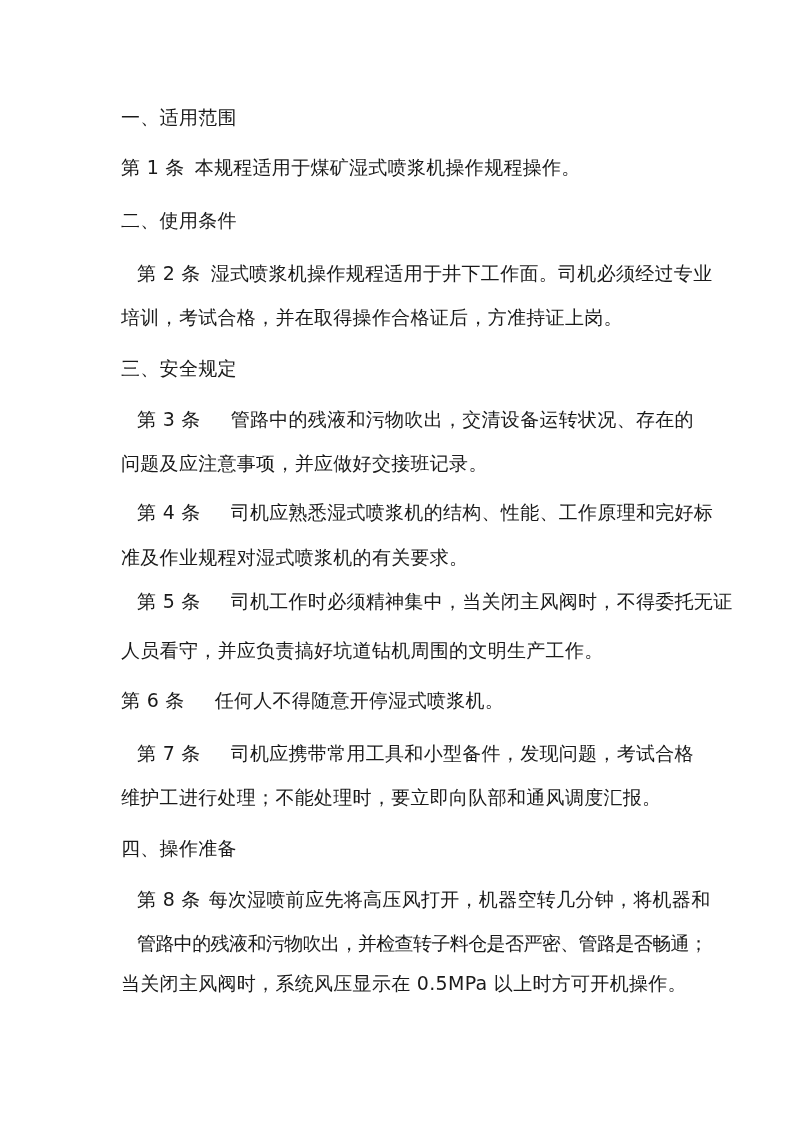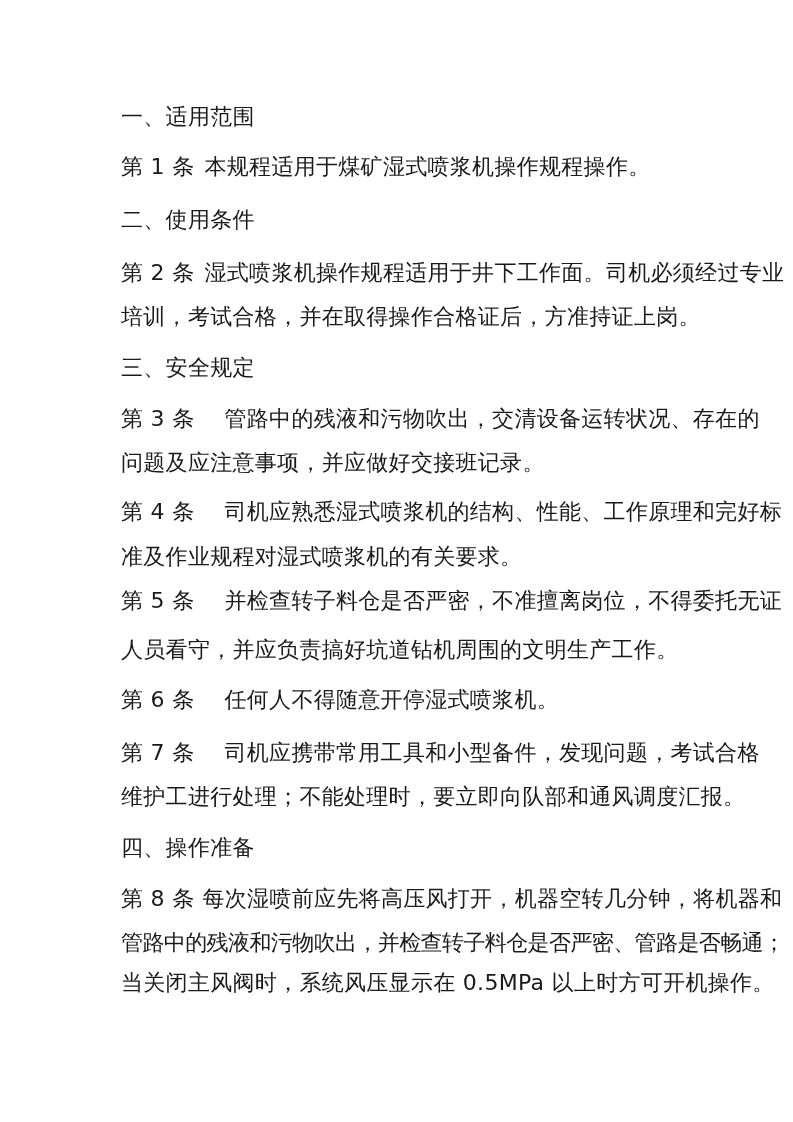--- a/index.html
+++ b/index.html
@@ -18,28 +18,29 @@
   .page {
     position: absolute;
     left: 121px;
     top: 0;
     width: 552px;
   }
   .line {
     position: absolute;
     left: 0;
     white-space: nowrap;
-    font-size: 22px;
+    font-size: 19px;
     line-height: 24px;
     letter-spacing: 0.3px;
   }
   .justify {
     width: 552px;
     text-align: justify;
     text-align-last: justify;
+    margin-left: 16px;
   }
   .gap { display: inline-block; }
 </style>
 </head>
 <body>
 
 <div class="page">
 
   <div class="line" style="top:105px">一、适用范围</div>
 
@@ -60,21 +61,21 @@
     <span>第 3 条</span><span class="gap" style="width:30px"></span><span>管路中的残液和污物吹出，交清设备运转状况、存在的</span>
   </div>
   <div class="line" style="top:451px">问题及应注意事项，并应做好交接班记录。</div>
 
   <div class="line justify" style="top:500px">
     <span>第 4 条</span><span class="gap" style="width:30px"></span><span>司机应熟悉湿式喷浆机的结构、性能、工作原理和完好标</span>
   </div>
   <div class="line" style="top:545px">准及作业规程对湿式喷浆机的有关要求。</div>
 
   <div class="line justify" style="top:589px">
-    <span>第 5 条</span><span class="gap" style="width:30px"></span><span>并检查转子料仓是否严密，不准擅离岗位，不得委托无证</span>
+    <span>第 5 条</span><span class="gap" style="width:30px"></span><span>司机工作时必须精神集中，当关闭主风阀时，不得委托无证</span>
   </div>
   <div class="line" style="top:638px">人员看守，并应负责搞好坑道钻机周围的文明生产工作。</div>
 
   <div class="line" style="top:688px">
     <span>第 6 条</span><span class="gap" style="width:30px"></span><span>任何人不得随意开停湿式喷浆机。</span>
   </div>
 
   <div class="line justify" style="top:741px">
     <span>第 7 条</span><span class="gap" style="width:30px"></span><span>司机应携带常用工具和小型备件，发现问题，考试合格</span>
   </div>

